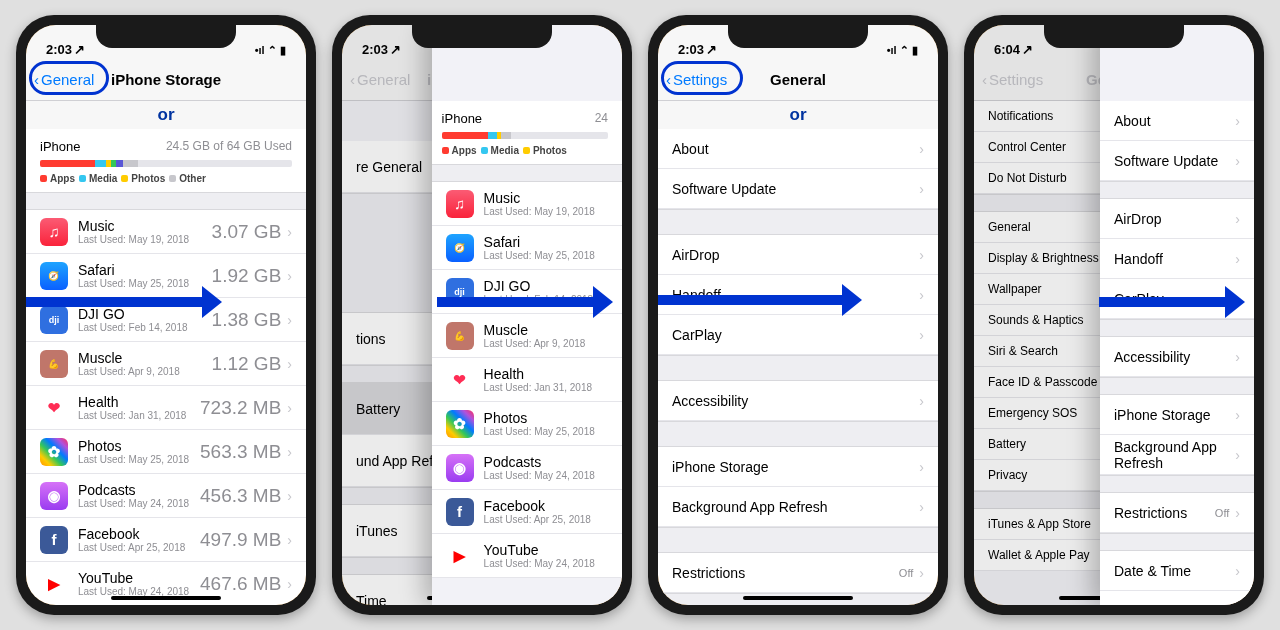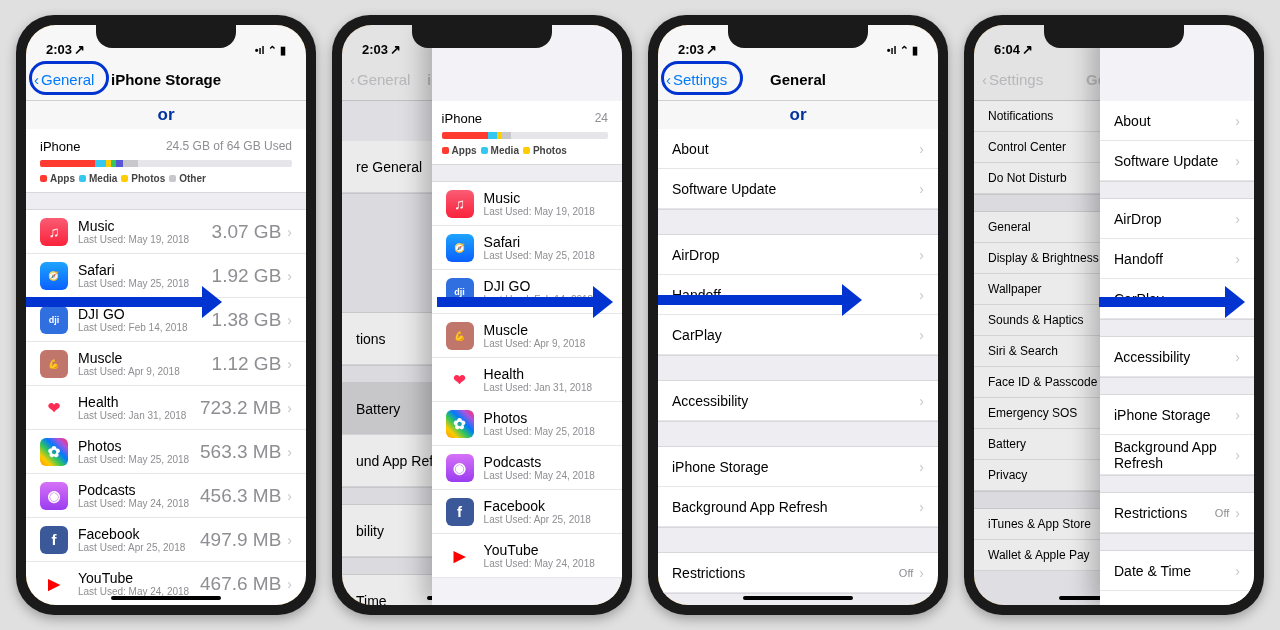--- a/index.html
+++ b/index.html
@@ -365,21 +365,21 @@
           </div>
         <div class="section-gap sm"></div>
         <div class="simple-row sel">
             <span>Battery</span>
           </div>
         <div class="simple-row">
             <span>und App Refresh</span>
           </div>
         <div class="section-gap sm"></div>
         <div class="simple-row">
-            <span>bility</span>
+            <span>iTunes</span>
           </div>
         <div class="section-gap sm"></div>
         <div class="simple-row">
             <span>Time</span>
           </div>
 
       </div>
     </div>
 
     <div class="overlay-panel">

